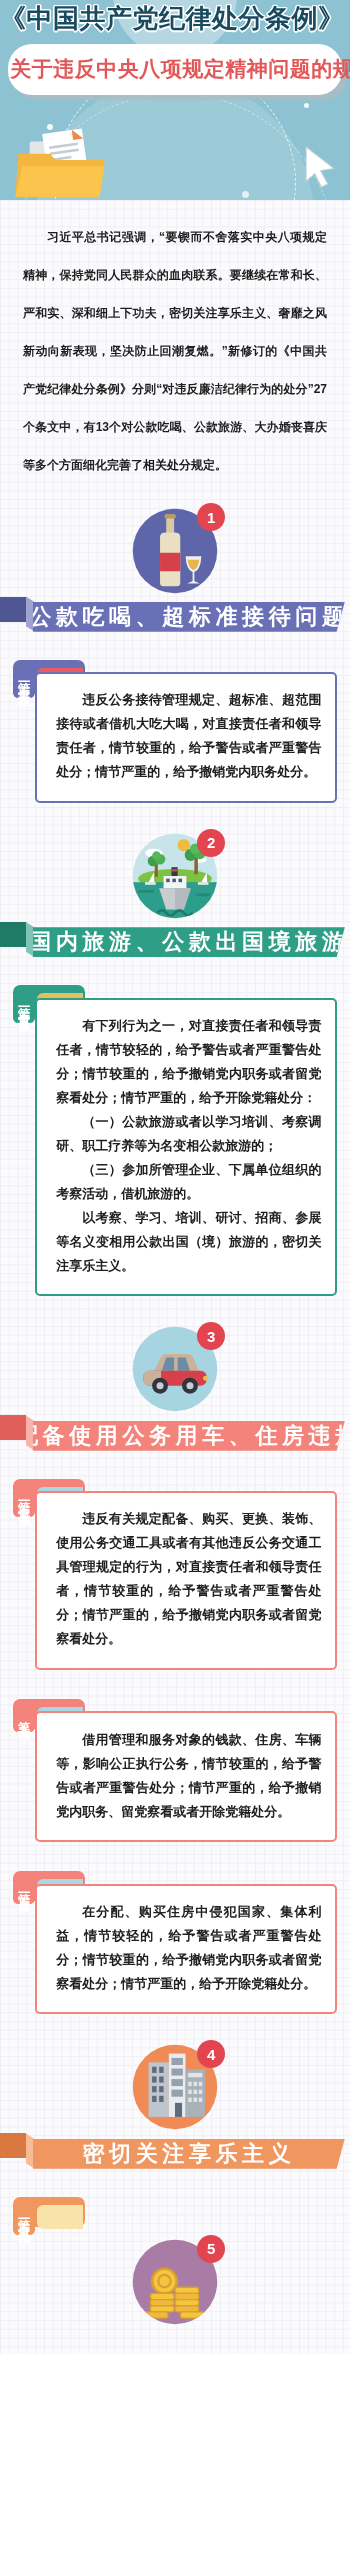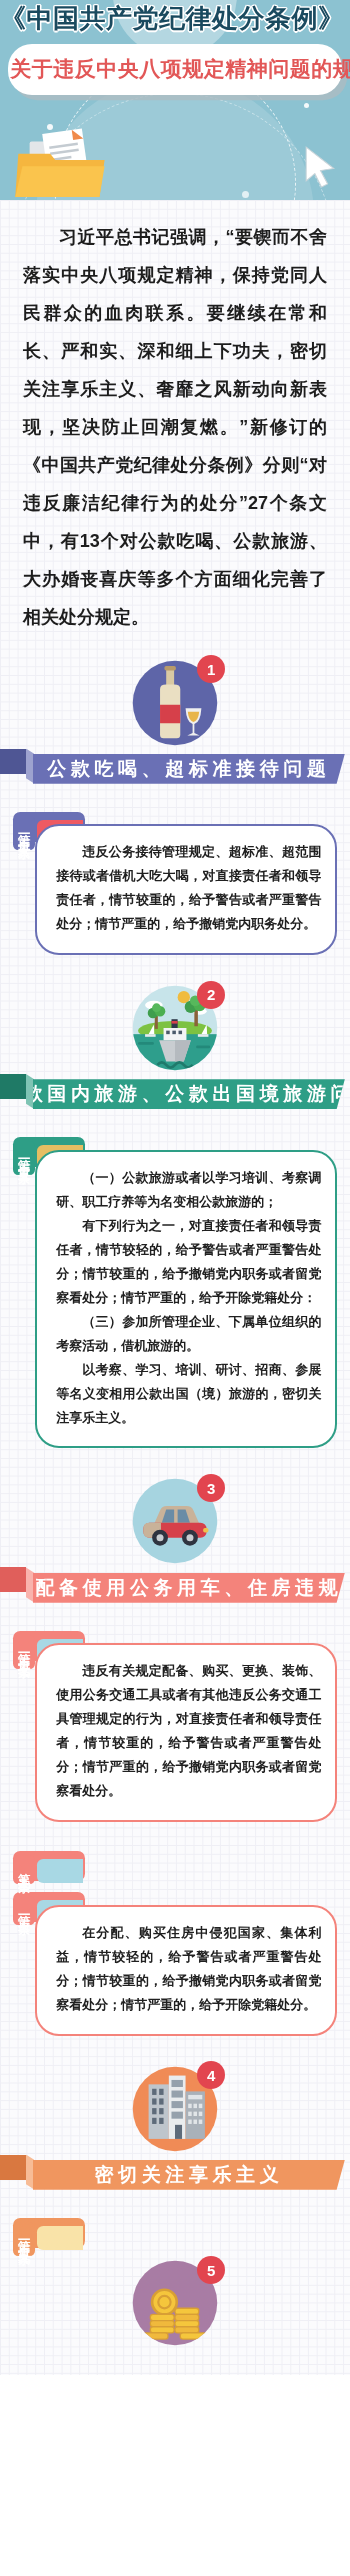--- a/index.html
+++ b/index.html
@@ -23,43 +23,43 @@
   .folder { position:absolute; left:14.4px; bottom:1px; z-index:4; }
   .cursor { position:absolute; right:10.3px; bottom:11.3px; z-index:5; }
 
   
   .content { background-color:#FBFBFD;
     background-image:
       linear-gradient(#DFDFE9 0.5px, transparent 0.5px), linear-gradient(90deg,#DFDFE9 0.5px, transparent 0.5px),
       linear-gradient(#EFEFF5 0.5px, transparent 0.5px), linear-gradient(90deg,#EFEFF5 0.5px, transparent 0.5px);
     background-size:44px 44px,44px 44px,8.8px 8.8px,8.8px 8.8px;
     padding:17.5px 0 20.6px; }
-  .intro { margin:0 23px 3.1px; font-size:18px; line-height:38px; font-weight:bold; color:#1D1D1D; text-align:justify; text-indent:2em; }
+  .intro { margin:0 23px 3.1px; font-size:12px; line-height:38px; font-weight:bold; color:#1D1D1D; text-align:justify; text-indent:2em; }
 
   
   .section { margin-top:23px; }
   .icon-wrap { position:relative; width:88px; margin:0 auto 7.2px; }
   .icon-wrap svg.main-icon { display:block; width:88px; height:88px; }
   .badge { position:absolute; top:-3.1px; right:-6.2px; width:28px; height:28px; border-radius:50%; background:#E2454F; color:#fff;
     font-size:15px; font-weight:bold; display:flex; align-items:center; justify-content:center; }
 
   .ribbon { margin:6.2px 0 28px; }
   .ribbon-line { position:relative; height:30px; margin-bottom:4.6px; }
   .ribbon-line .rtab { position:absolute; left:0; top:-5.2px; width:26px; height:25px; }
   .ribbon-line .rbevel { position:absolute; left:26px; top:-5.2px; width:8.2px; height:35px; clip-path:polygon(0 0,100% 15%,100% 100%,0 85%); }
   .ribbon-line .rbar { position:absolute; left:33px; right:5.2px; top:0; bottom:0; display:flex; align-items:center; justify-content:center;
-    color:#fff; font-size:19px; font-weight:900; letter-spacing:4.6px; white-space:nowrap;
+    color:#fff; font-size:22px; font-weight:900; letter-spacing:4.6px; white-space:nowrap;
     clip-path:polygon(0 0,100% 0,calc(100% - 8.2px) 100%,0 100%); }
 
   .article { position:relative; margin:0 13px 29px; padding-top:12.4px; }
   .backplate { position:absolute; left:0; top:0; width:72px; height:30px; border-radius:7.2px; }
   .fold { position:absolute; left:24px; top:8.2px; width:46px; height:24px; border-radius:6.2px 0 0 6.2px; }
   .vtab { position:absolute; left:0; top:4.1px; width:21.6px; border-radius:5.2px; z-index:2; display:flex; justify-content:center; padding:8.2px 0 10.3px; }
   .vtab span { writing-mode:vertical-rl; text-orientation:upright; color:#fff; font-weight:bold; font-size:12.4px; letter-spacing:2.6px; }
-  .abody { position:relative; z-index:1; margin-left:21.6px; background:#fff; border:2.1px solid; border-radius:24px; padding:14.4px 13.4px 16.5px 19.6px; min-height:77px; }
+  .abody { position:relative; z-index:1; margin-left:21.6px; background:#fff; border:2.1px solid; border-radius:5px; padding:14.4px 13.4px 16.5px 19.6px; min-height:77px; }
   .abody p { margin:0; font-size:13px; line-height:24px; font-weight:bold; color:#202020; text-align:justify; text-indent:2em; }
 </style>
 </head>
 <body>
 
 <div class="page">
 
   <div class="header">
     <div class="deco-halo"></div>
     <div class="deco-bigcircle"></div>
@@ -183,22 +183,22 @@
               <div class="rbevel" style="background: rgb(127, 196, 180);"></div>
               <div class="rbar" style="background: rgb(46, 158, 134);">
                 <span>公款国内旅游、公款出国境旅游问题</span>
               </div>
             </div>
           </div>
           <div class="article">
             <div class="backplate" style="background: rgb(46, 158, 134);"></div>
             <div class="fold" style="background: rgb(229, 190, 98);"></div>
             <div class="abody" style="border-color: rgb(46, 158, 134);">
+              <p>有下列行为之一，对直接责任者和领导责任者，情节较轻的，给予警告或者严重警告处分；情节较重的，给予撤销党内职务或者留党察看处分；情节严重的，给予开除党籍处分：</p>
               <p>（一）公款旅游或者以学习培训、考察调研、职工疗养等为名变相公款旅游的；</p>
-              <p>有下列行为之一，对直接责任者和领导责任者，情节较轻的，给予警告或者严重警告处分；情节较重的，给予撤销党内职务或者留党察看处分；情节严重的，给予开除党籍处分：</p>
               <p>（三）参加所管理企业、下属单位组织的考察活动，借机旅游的。</p>
               <p>以考察、学习、培训、研讨、招商、参展等名义变相用公款出国（境）旅游的，密切关注享乐主义。</p>
             </div>
             <div class="vtab" style="background: rgb(46, 158, 134);">
               <span>第一百零五条</span>
             </div>
           </div>
         </section>
         <section class="section">
           <div class="icon-wrap">
@@ -239,20 +239,23 @@
             <div class="abody" style="border-color: rgb(244, 131, 123);">
               <p>违反有关规定配备、购买、更换、装饰、使用公务交通工具或者有其他违反公务交通工具管理规定的行为，对直接责任者和领导责任者，情节较重的，给予警告或者严重警告处分；情节严重的，给予撤销党内职务或者留党察看处分。</p>
             </div>
             <div class="vtab" style="background: rgb(244, 131, 123);">
               <span>第一百零七条</span>
             </div>
           </div>
           <div class="article">
             <div class="backplate" style="background: rgb(244, 131, 123);"></div>
             <div class="fold" style="background: rgb(168, 216, 228);"></div>
+            <div class="abody" style="border-color: rgb(244, 131, 123);">
+              <p>借用管理和服务对象的钱款、住房、车辆等，影响公正执行公务，情节较重的，给予警告或者严重警告处分；情节严重的，给予撤销党内职务、留党察看或者开除党籍处分。</p>
+            </div>
             <div class="vtab" style="background: rgb(244, 131, 123);">
               <span>第九十条</span>
             </div>
           </div>
           <div class="article">
             <div class="backplate" style="background: rgb(244, 131, 123);"></div>
             <div class="fold" style="background: rgb(168, 216, 228);"></div>
             <div class="abody" style="border-color: rgb(244, 131, 123);">
               <p>在分配、购买住房中侵犯国家、集体利益，情节较轻的，给予警告或者严重警告处分；情节较重的，给予撤销党内职务或者留党察看处分；情节严重的，给予开除党籍处分。</p>
             </div>

